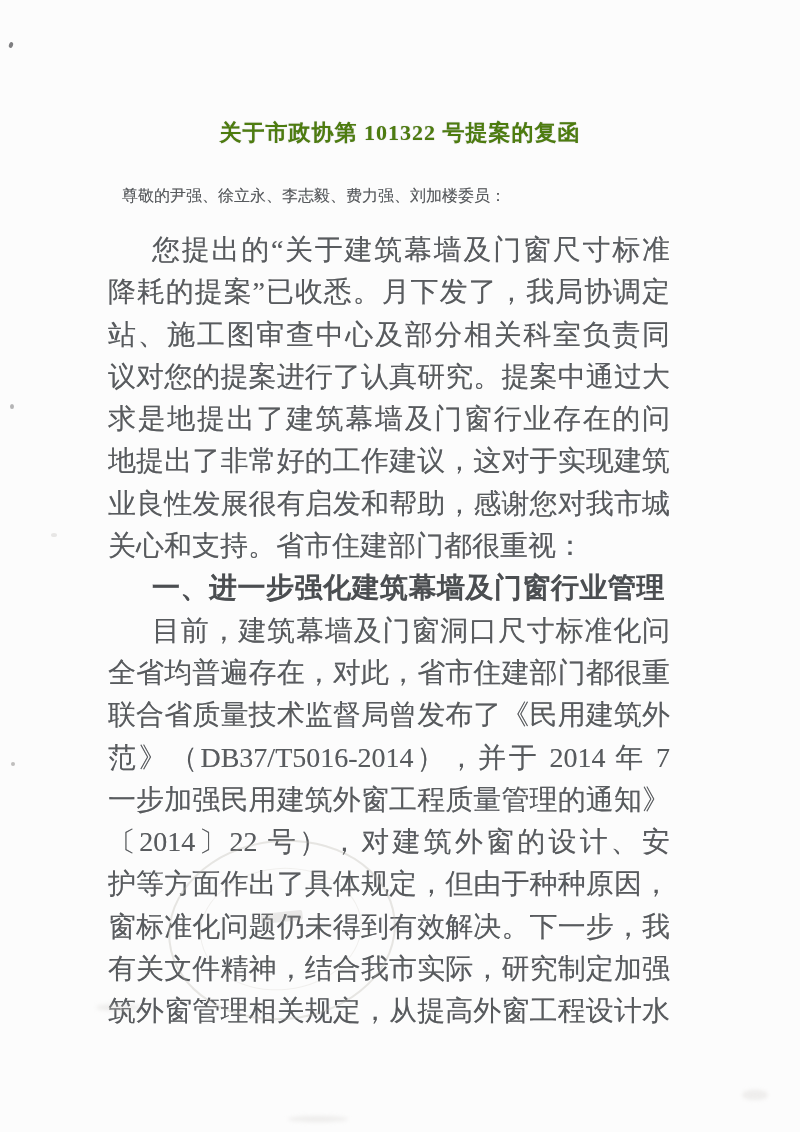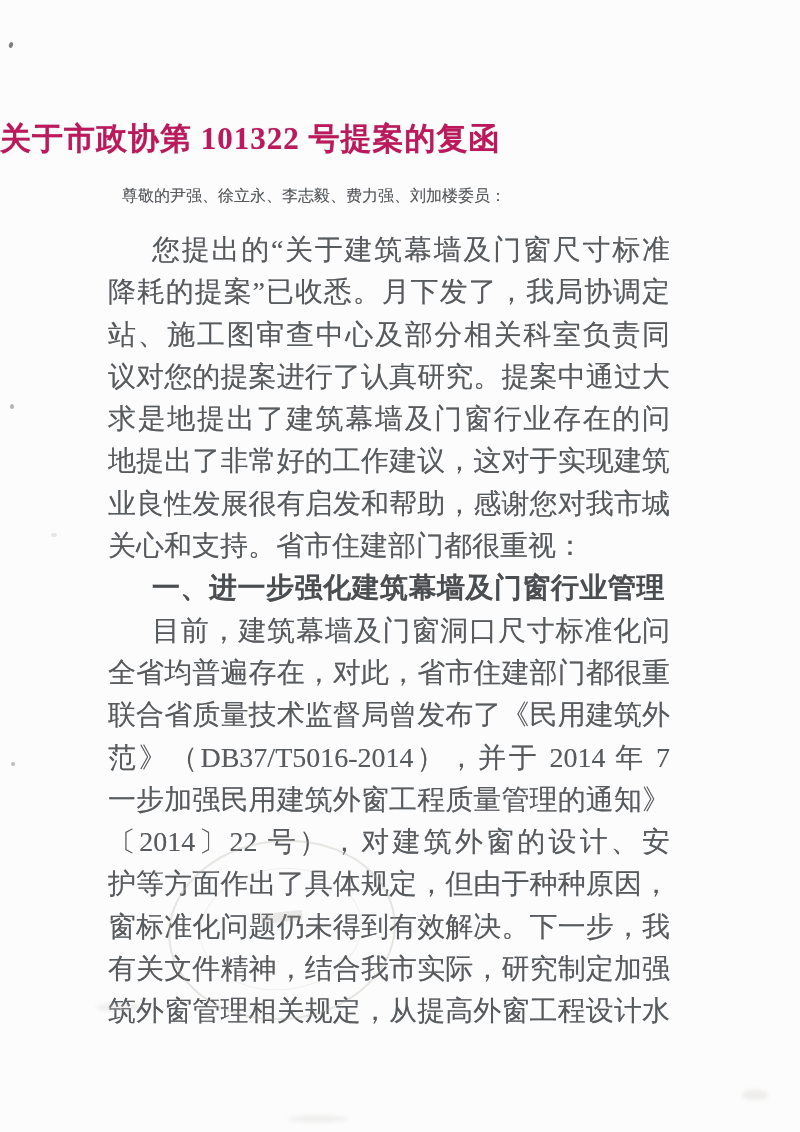--- a/index.html
+++ b/index.html
@@ -13,24 +13,25 @@
     height: 1132px;
     background: #fcfcfc;
     overflow: hidden;
     font-family: "Liberation Serif", "DejaVu Serif", serif;
   }
   .doc-title {
     position: absolute;
     top: 118px;
     left: 0;
     width: 100%;
-    font-size: 31px;
+    text-align: center;
+    font-size: 22px;
     font-weight: 700;
     letter-spacing: 1px;
-    color: #be185d;
+    color: #4d7c0f;
     text-shadow: 0 0 1px rgba(90,90,95,.45);
   }
   .salutation {
     position: absolute;
     top: 186px;
     left: 122px;
     width: 562px;
     font-size: 16px;
     color: #585b5e;
     text-shadow: 0 0 0.6px rgba(100,100,105,.5);

